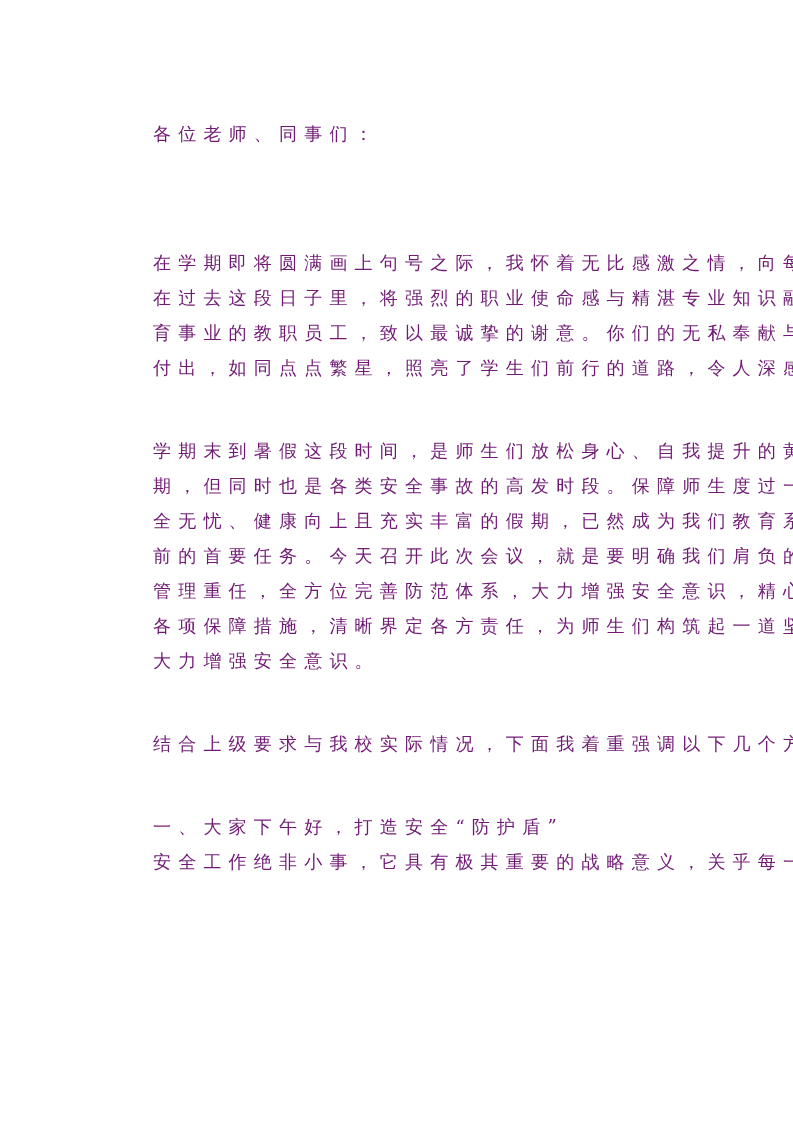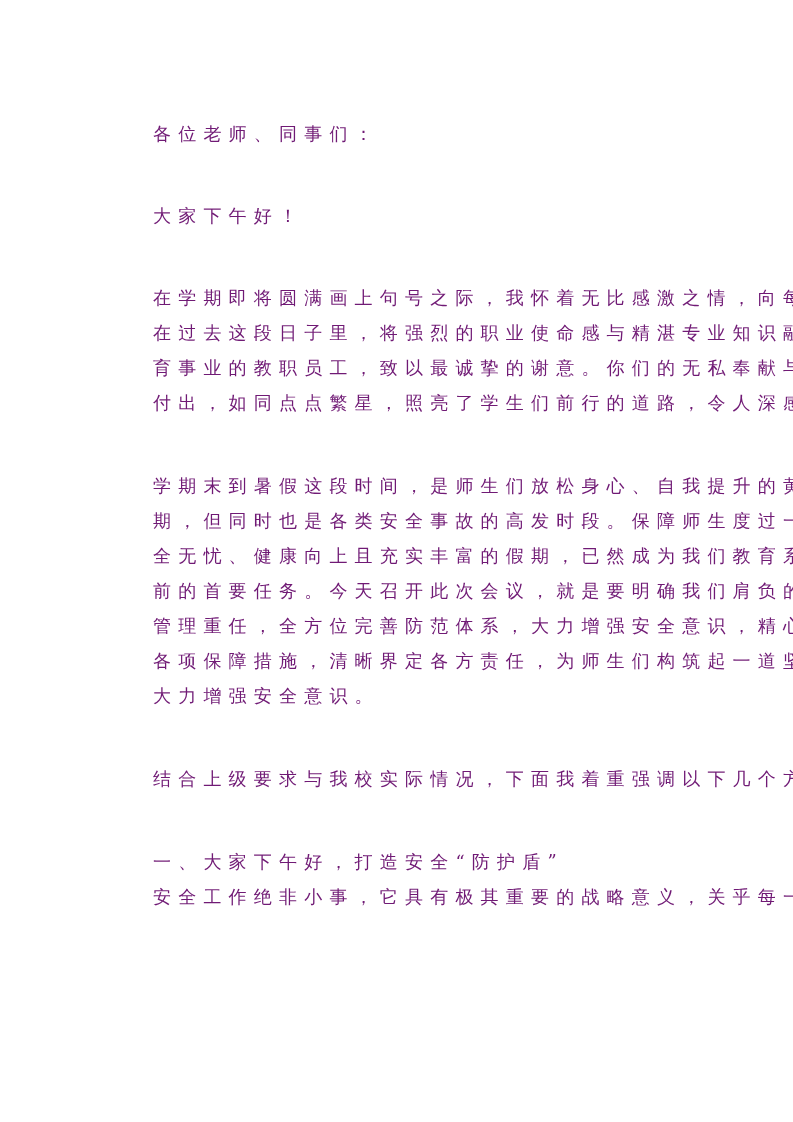--- a/index.html
+++ b/index.html
@@ -22,21 +22,20 @@
 </style>
 </head>
 <body>
 
 <div class="page">
   <div class="content">
 
     <p class="p line">各位老师、同事们：</p>
     <div class="gap-lg"></div>
 
-    <p class="p line">大家下午好！</p>
     <div class="gap-lg"></div>
 
     <div>
       <span class="p line">在学期即将圆满画上句号之际，我怀着无比感激之情，向每一位</span>
       <span class="p line">在过去这段日子里，将强烈的职业使命感与精湛专业知识融入教</span>
       <span class="p line">育事业的教职员工，致以最诚挚的谢意。你们的无私奉献与辛勤</span>
       <span class="p line">付出，如同点点繁星，照亮了学生们前行的道路，令人深感敬佩。</span>
     </div>
     <div class="gap-md"></div>
 

